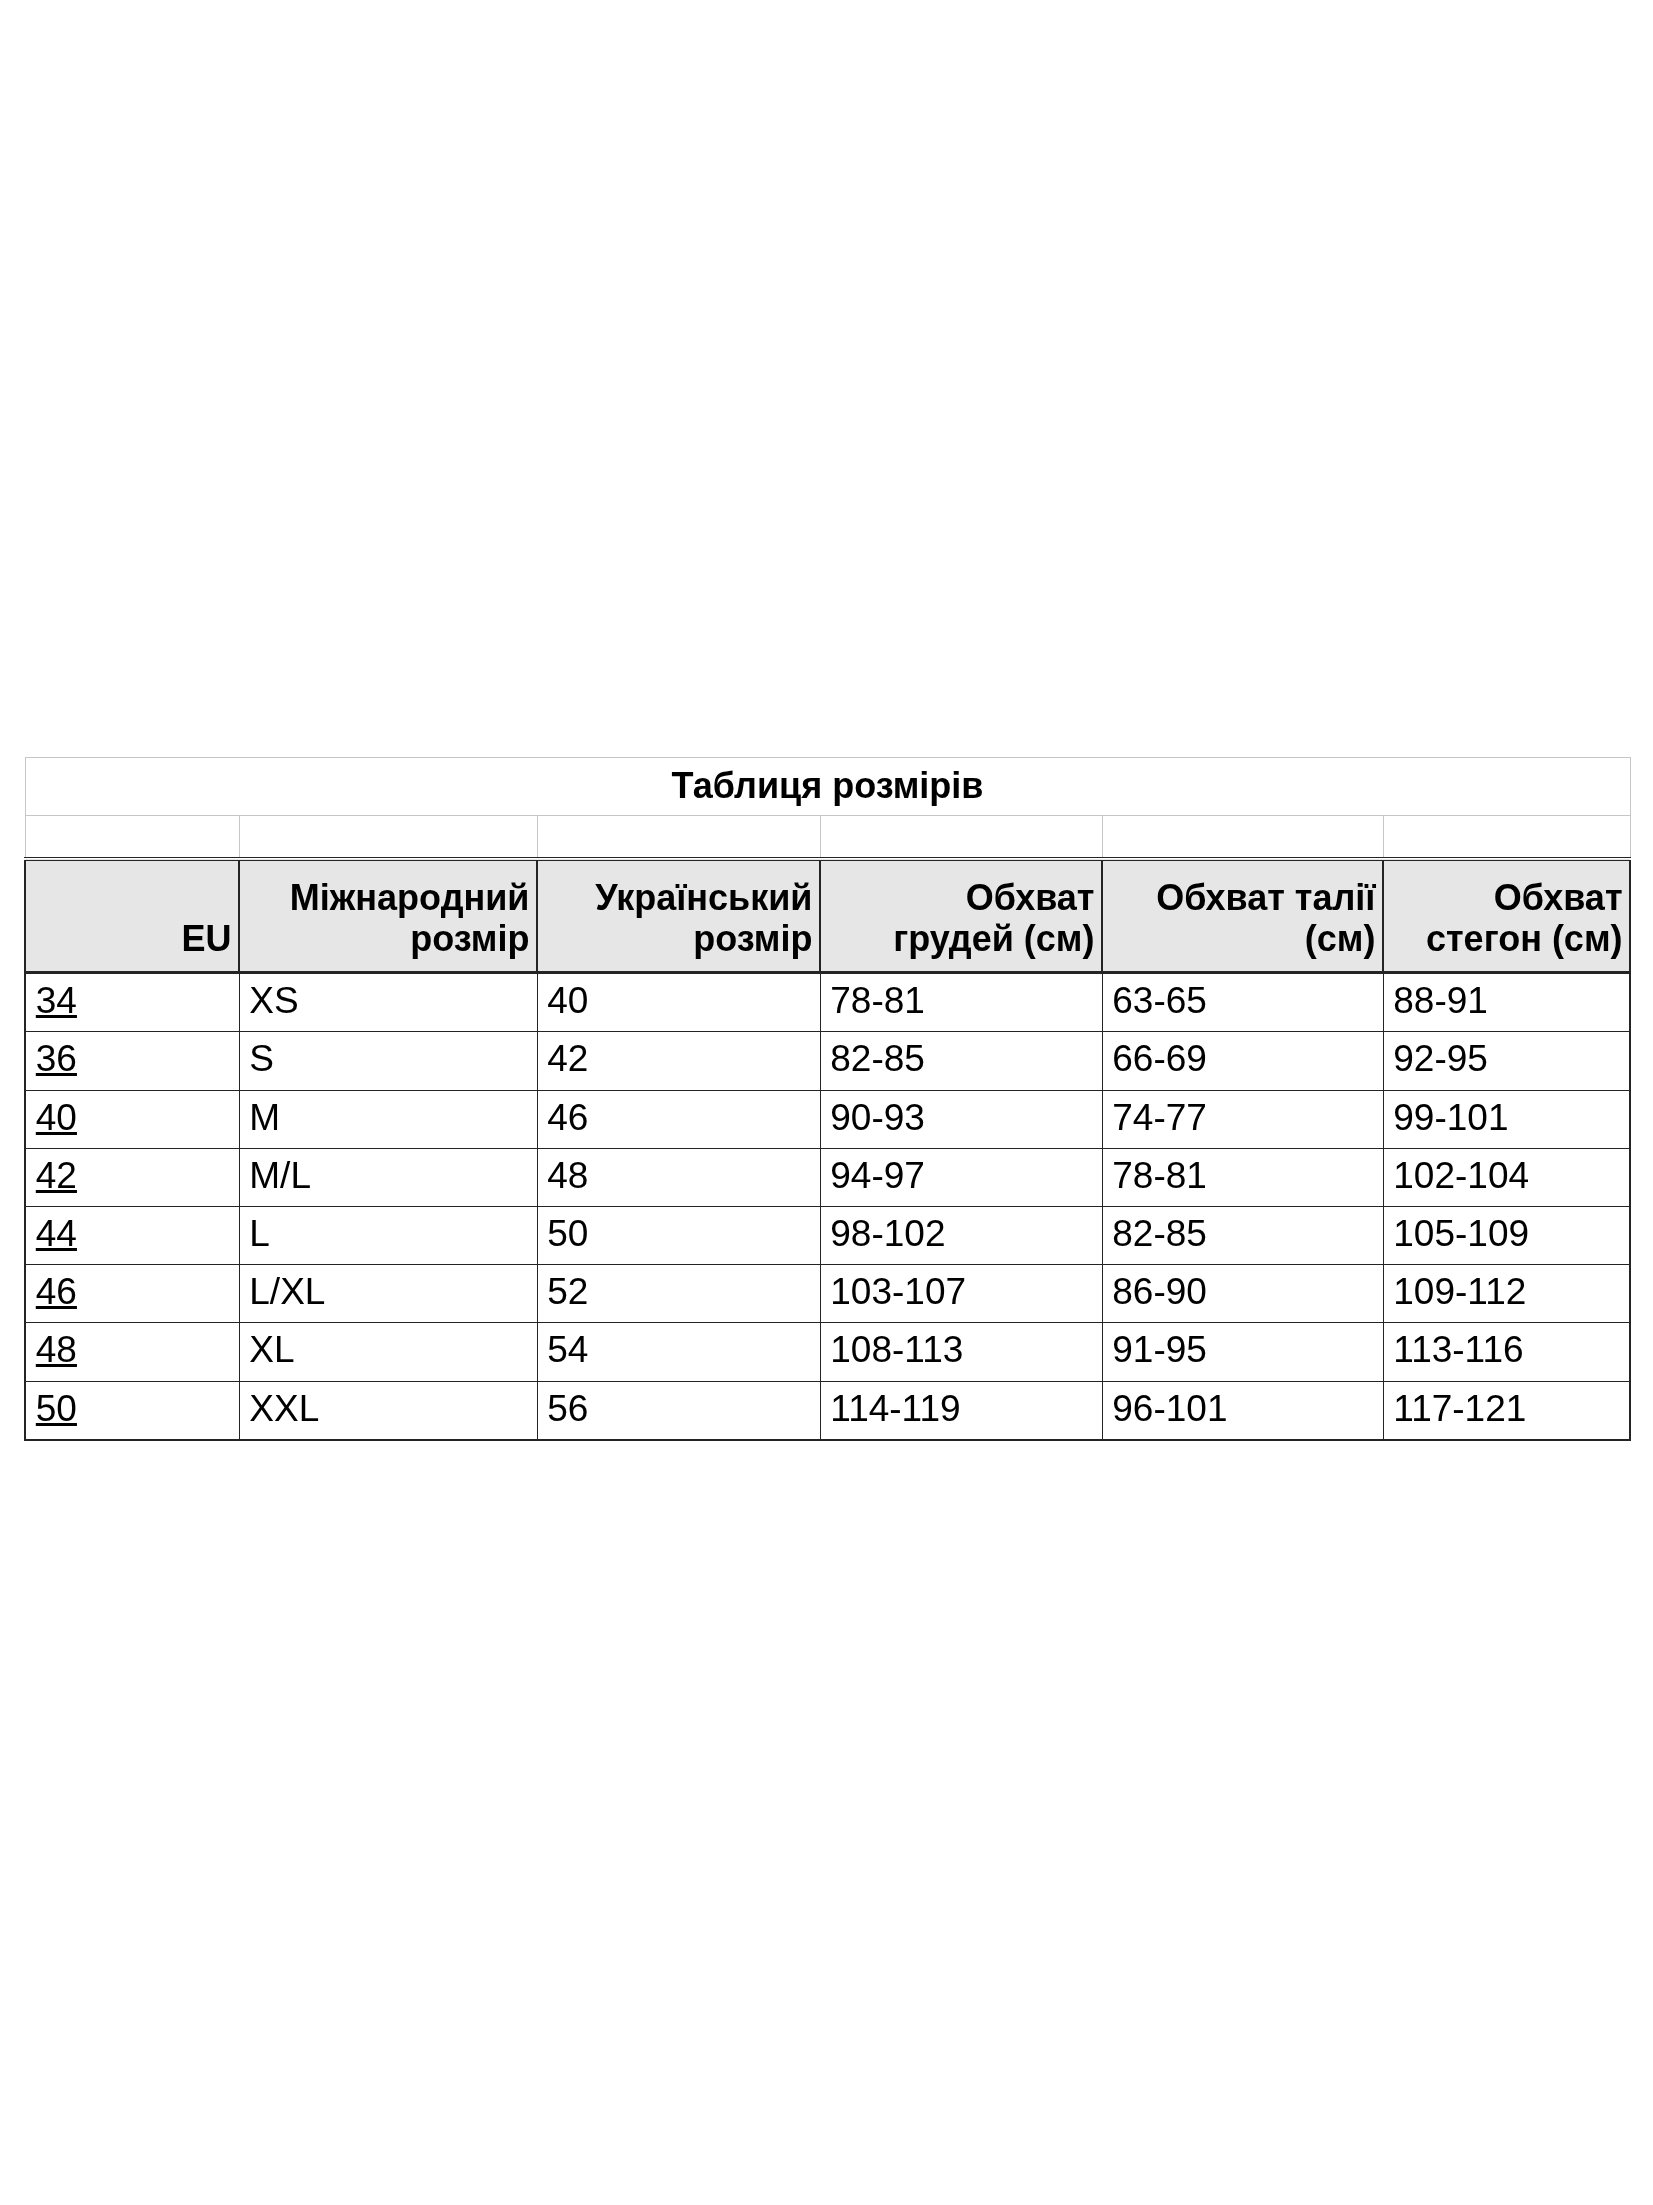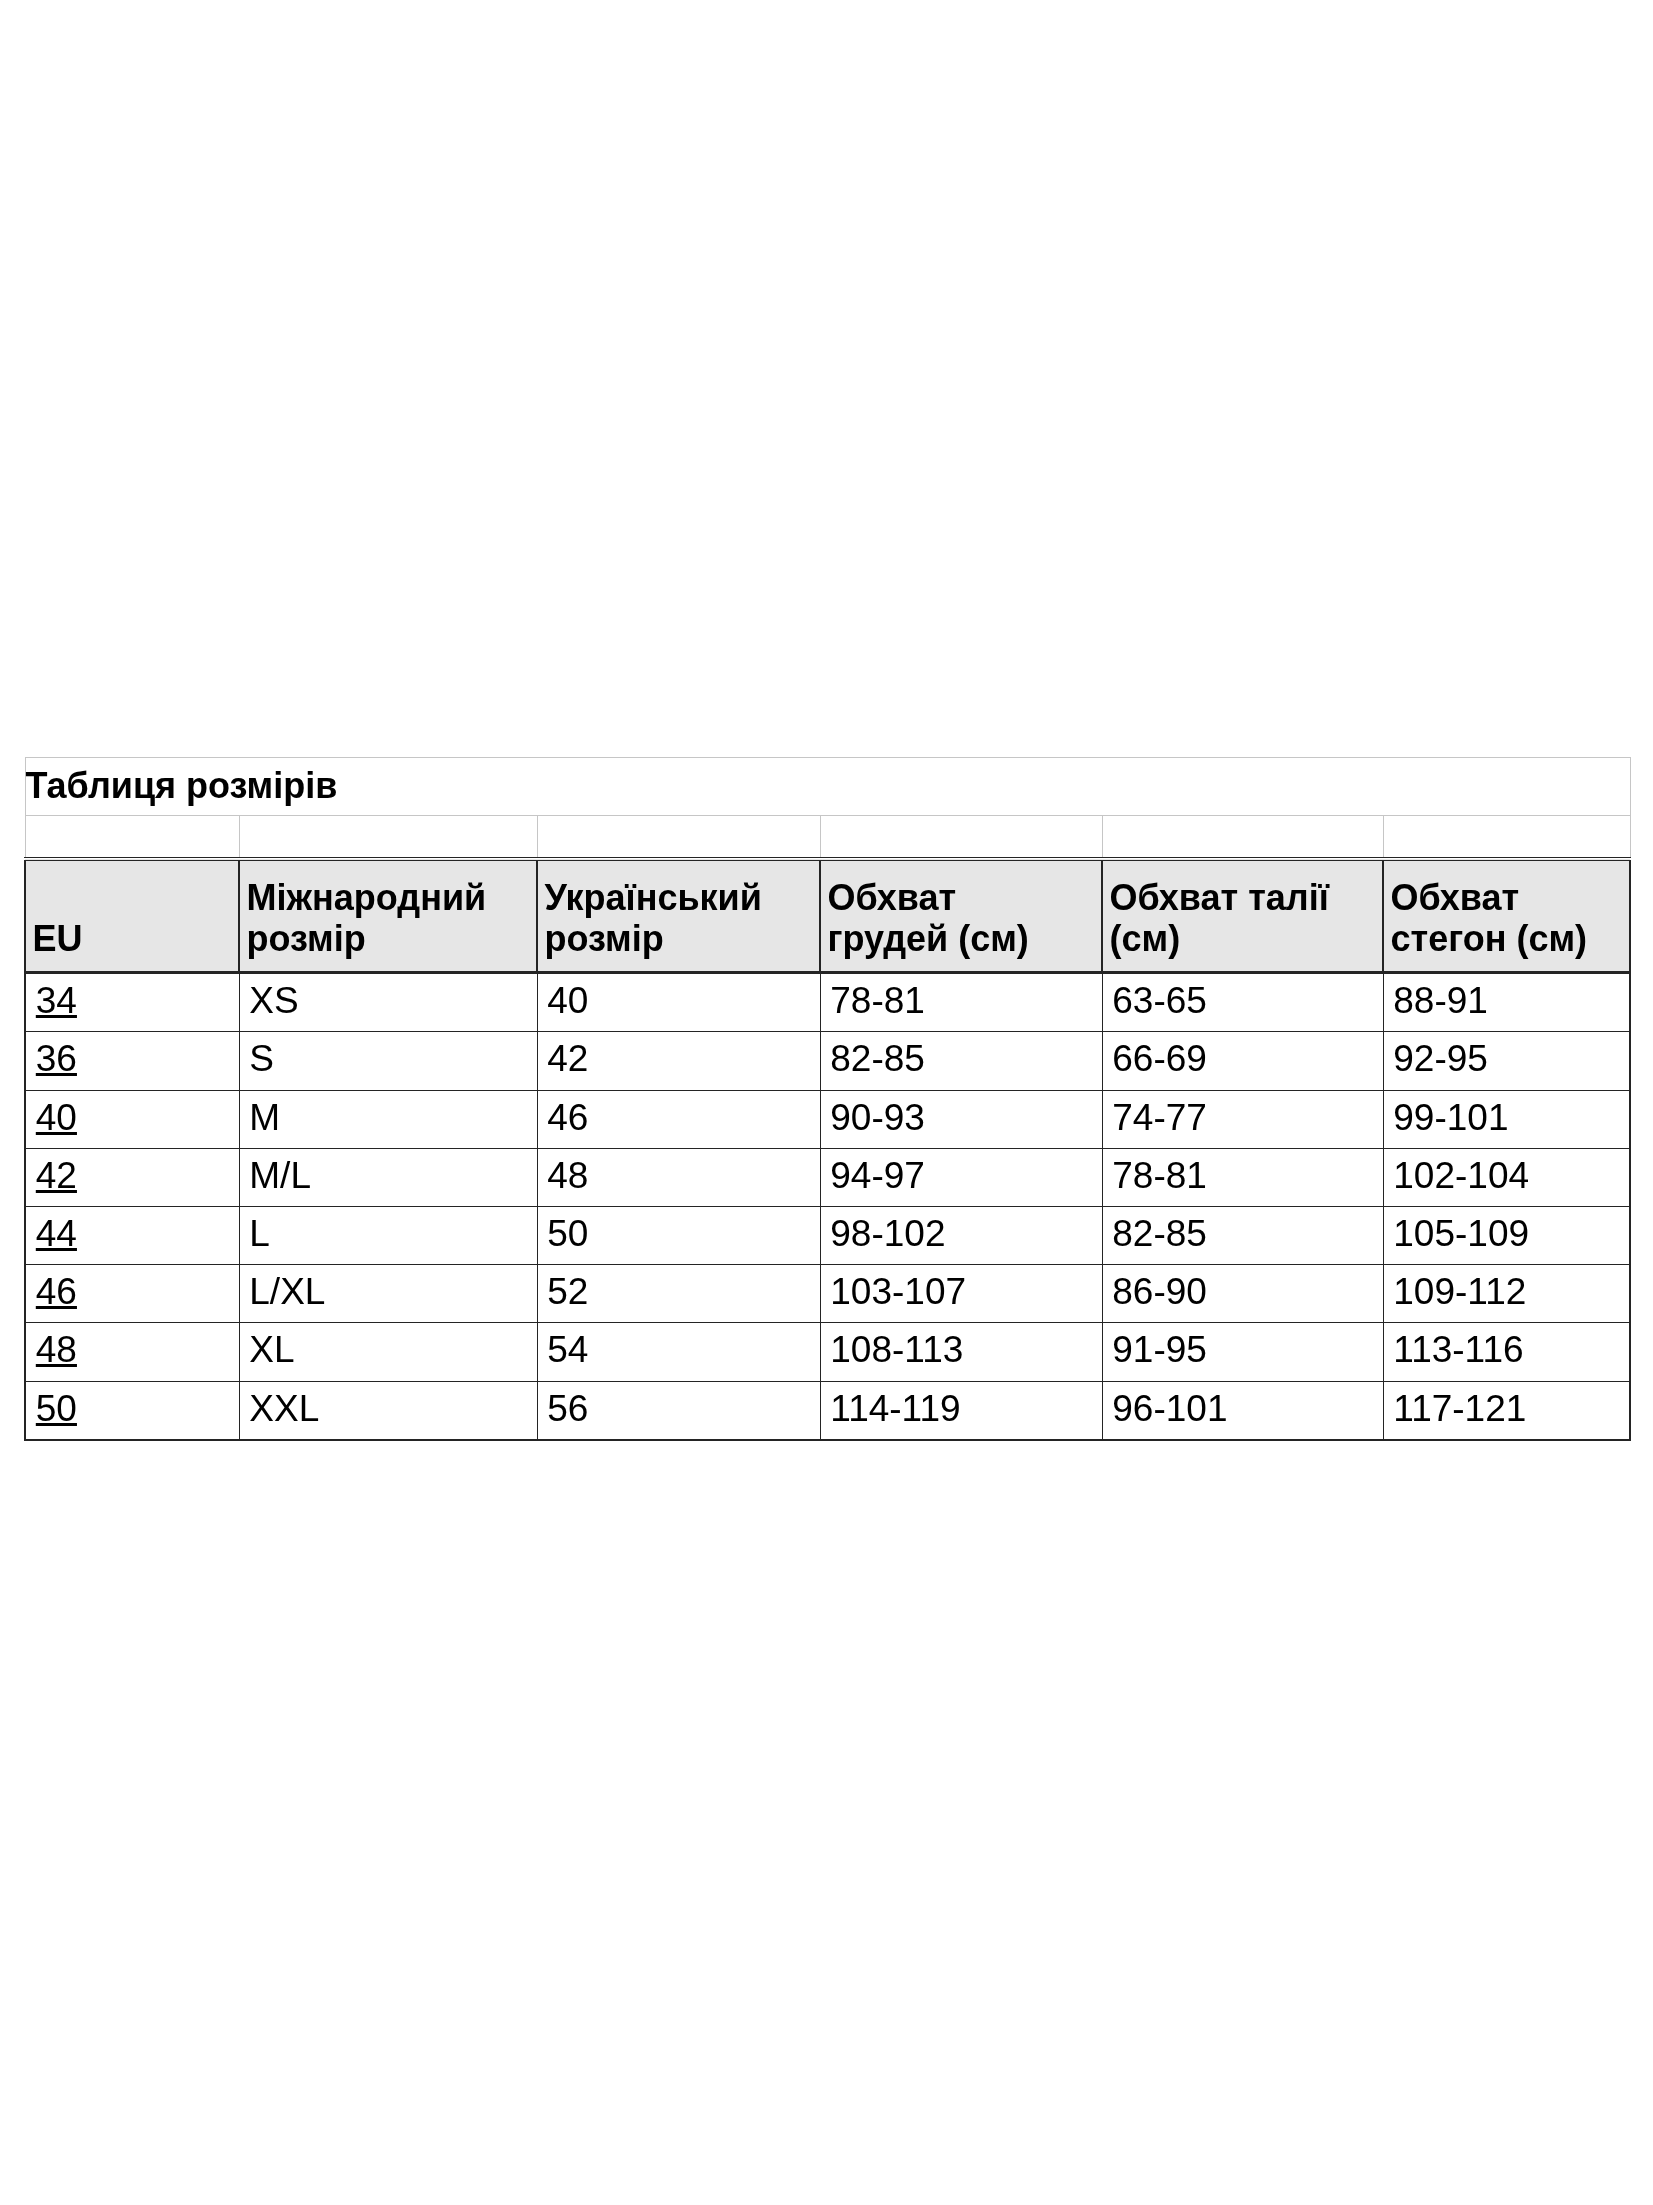--- a/index.html
+++ b/index.html
@@ -25,41 +25,41 @@
     border-collapse: collapse;
     table-layout: fixed;
     width: 100%;
     height: 100%;
   }
   
   .title-row td {
     border: 1.6px solid var(--border-light, #c6c6c6);
     font-size: 36px;
     font-weight: 700;
-    text-align: left;
+    text-align: center;
     vertical-align: middle;
     height: 54px;
     padding: 0;
   }
   
   .spacer-row td {
     border: 1.6px solid var(--border-light, #c6c6c6);
     height: 39px;
     padding: 0;
   }
   
   .header-row th {
     background: var(--header-bg, #e6e6e6);
     border: 2.5px solid var(--border-dark, #242424);
     border-top: 4.9px double var(--border-dark, #242424);
     border-bottom: 3.3px solid var(--border-dark, #242424);
     font-size: 36px;
     font-weight: 700;
     line-height: 1.15;
-    text-align: left;
+    text-align: right;
     vertical-align: bottom;
     padding: 4.9px 6.5px 11.4px 6.5px;
     white-space: pre-line;
     height: 88px;
   }
   
   .data-row td {
     border: 1.6px solid var(--border-dark, #242424);
     font-size: 37px;
     font-weight: 400;

